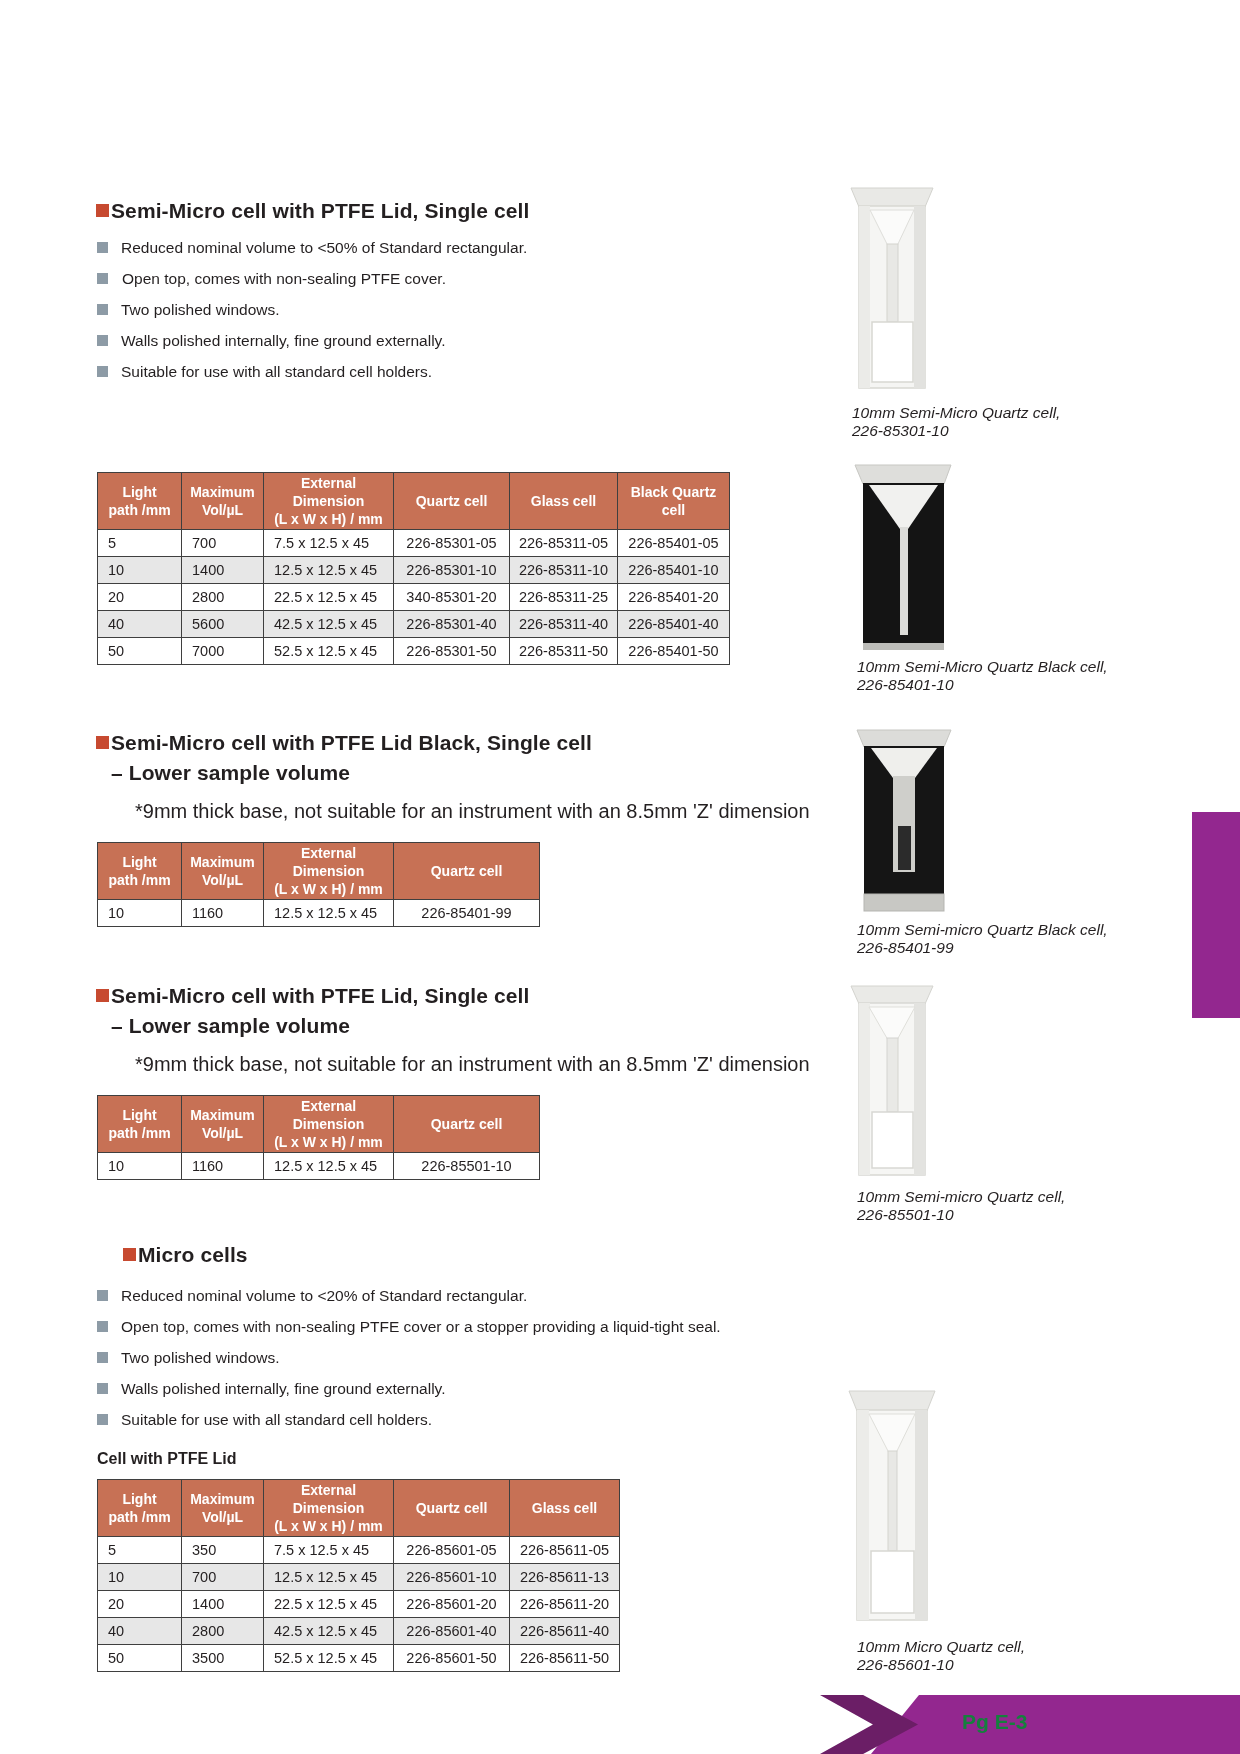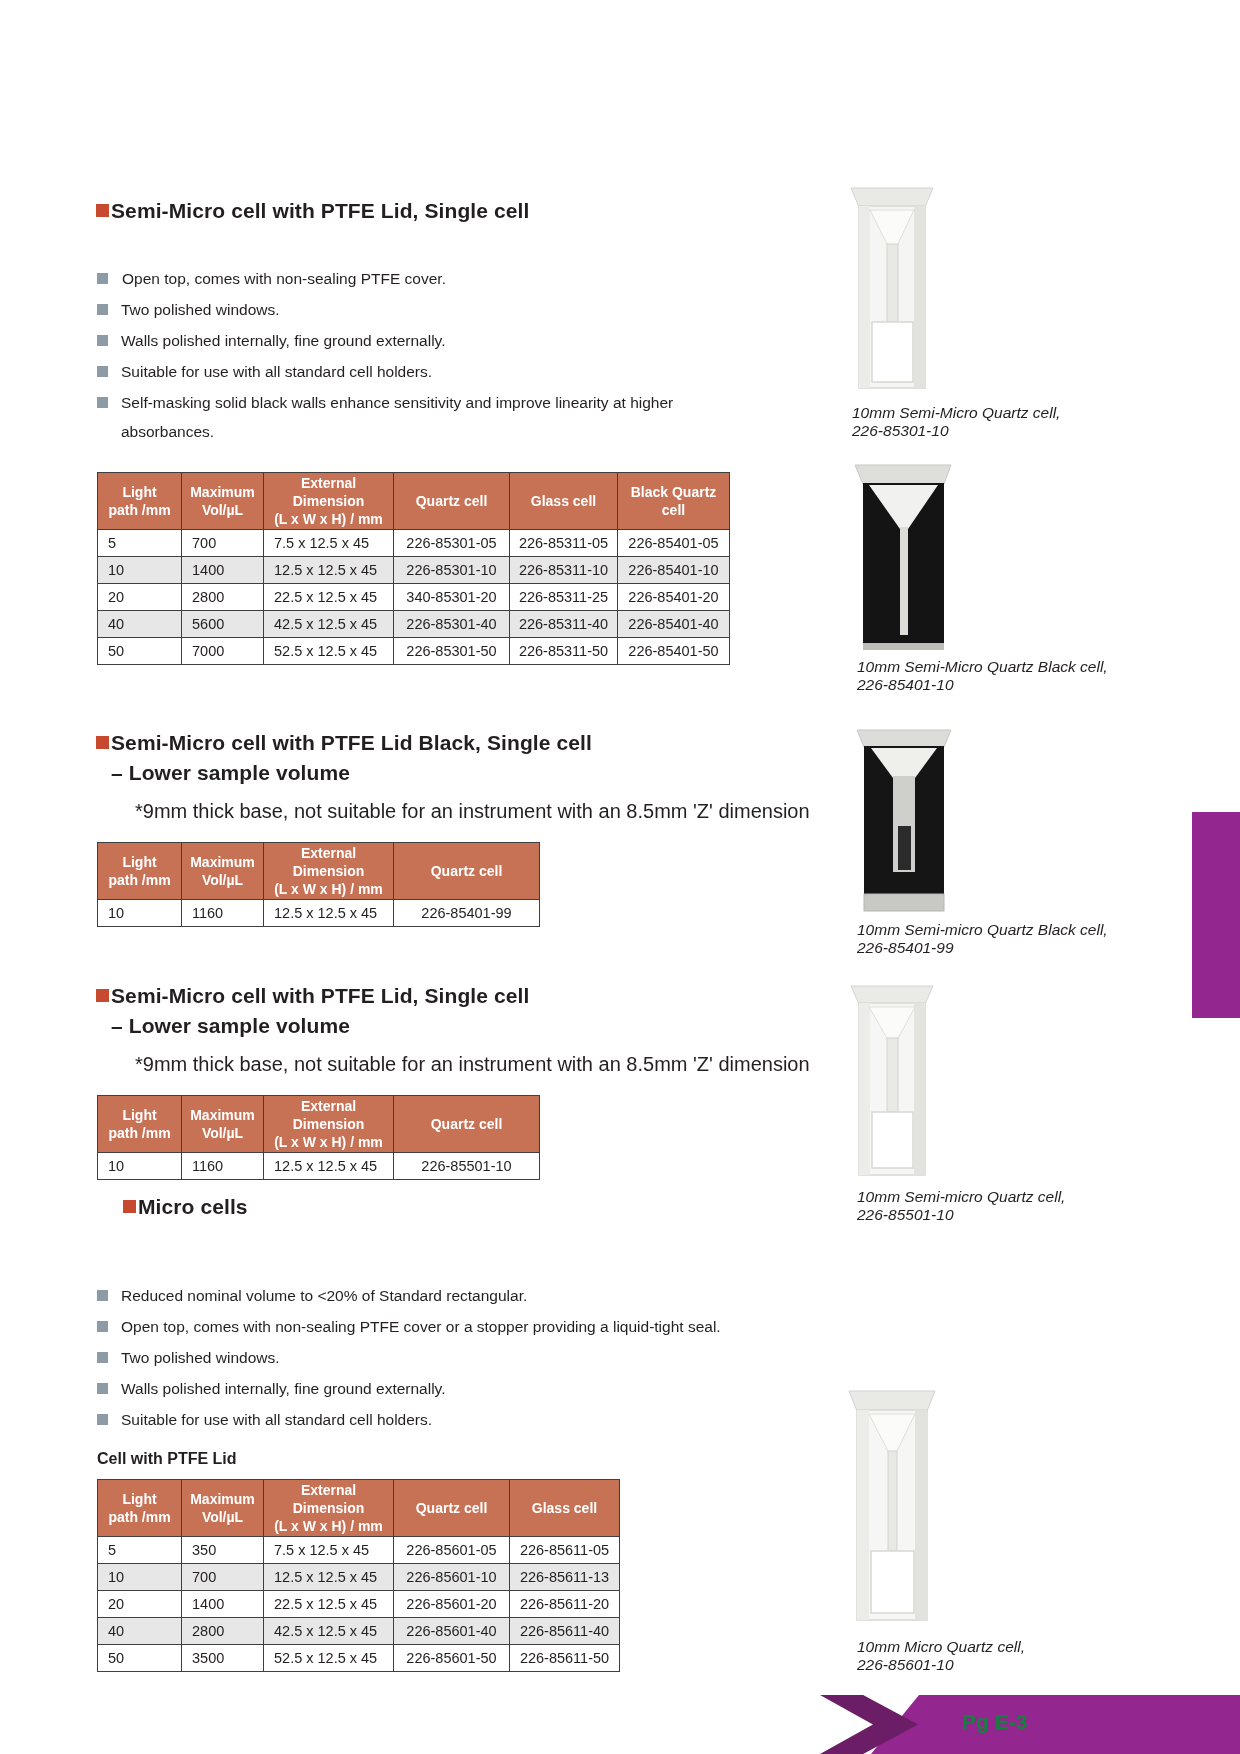--- a/index.html
+++ b/index.html
@@ -47,39 +47,39 @@
 </head>
 <body>
 
 <div class="page">
 
   <div class="section-title" style="left:96px; top:196px;">
     <span class="red-sq"></span>
     <span class="title-text">Semi-Micro cell with PTFE Lid, Single cell</span>
   </div>
 
+  <div class="bullet" style="left:97px; top:238px; width:640px;">
+    <span class="gray-sq"></span>
+    <span class="b-text">Reduced nominal volume to &lt;50% of Standard rectangular.</span>
+  </div>
   <div class="bullet" style="left:97px; top:269px; width:640px;gap:14px;">
     <span class="gray-sq"></span>
     <span class="b-text">Open top, comes with non-sealing PTFE cover.</span>
   </div>
   <div class="bullet" style="left:97px; top:300px; width:640px;">
     <span class="gray-sq"></span>
     <span class="b-text">Two polished windows.</span>
   </div>
   <div class="bullet" style="left:97px; top:331px; width:640px;">
     <span class="gray-sq"></span>
     <span class="b-text">Walls polished internally, fine ground externally.</span>
   </div>
   <div class="bullet" style="left:97px; top:362px; width:640px;">
     <span class="gray-sq"></span>
     <span class="b-text">Suitable for use with all standard cell holders.</span>
-  </div>
-  <div class="bullet" style="left:97px; top:393px; width:612px;">
-    <span class="gray-sq"></span>
-    <span class="b-text">Self-masking solid black walls enhance sensitivity and improve linearity at higher absorbances.</span>
   </div>
 
   <table class="cat" style="left:97px; top:472px; width:632px;">
     <colgroup>
         <col style="width:84px">
         <col style="width:82px">
         <col style="width:130px">
         <col style="width:116px">
         <col style="width:108px">
         <col style="width:112px">
@@ -205,21 +205,21 @@
     <tbody>
       <tr>
         <td class="l">10</td>
         <td class="l">1160</td>
         <td class="l">12.5 x 12.5 x 45</td>
         <td class="c">226-85501-10</td>
       </tr>
     </tbody>
   </table>
 
-  <div class="section-title" style="left:96px; top:1192px;padding-left:27px;">
+  <div class="section-title" style="left:96px; top:1240px;padding-left:27px;">
     <span class="red-sq"></span>
     <span class="title-text">Micro cells</span>
   </div>
 
   <div class="bullet" style="left:97px; top:1286px; width:660px;">
     <span class="gray-sq"></span>
     <span class="b-text">Reduced nominal volume to &lt;20% of Standard rectangular.</span>
   </div>
   <div class="bullet" style="left:97px; top:1317px; width:660px;">
     <span class="gray-sq"></span>

